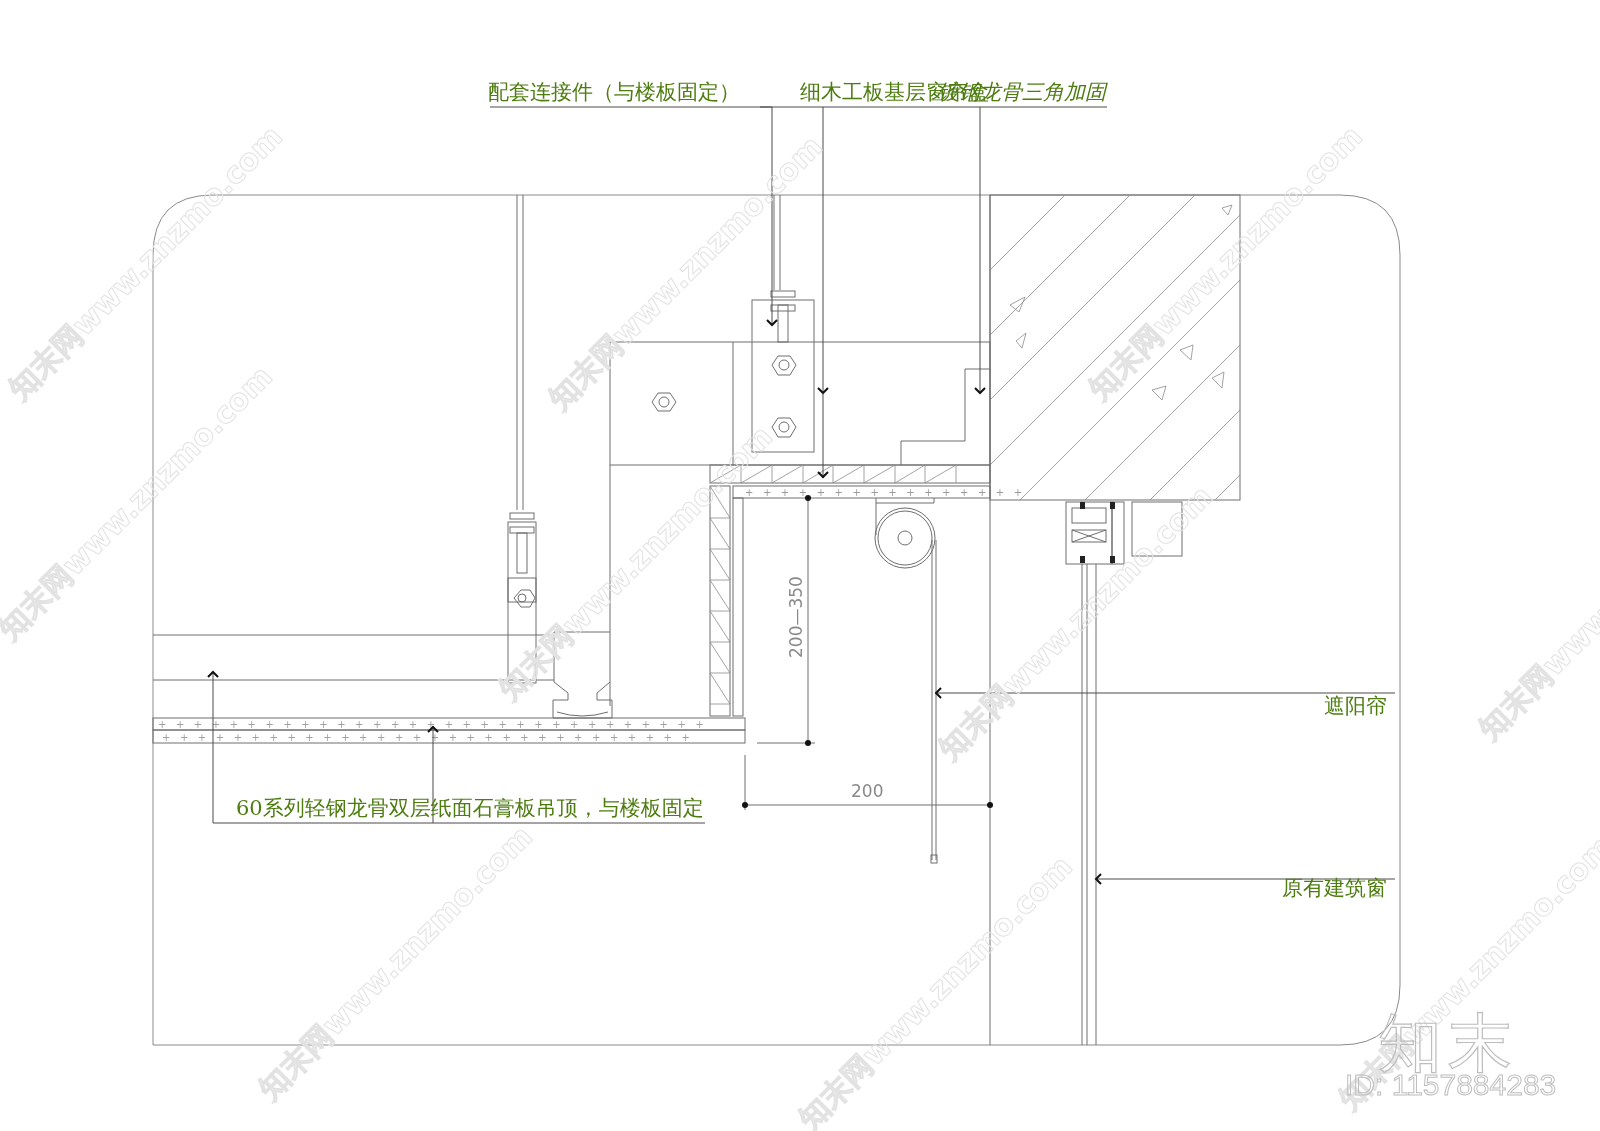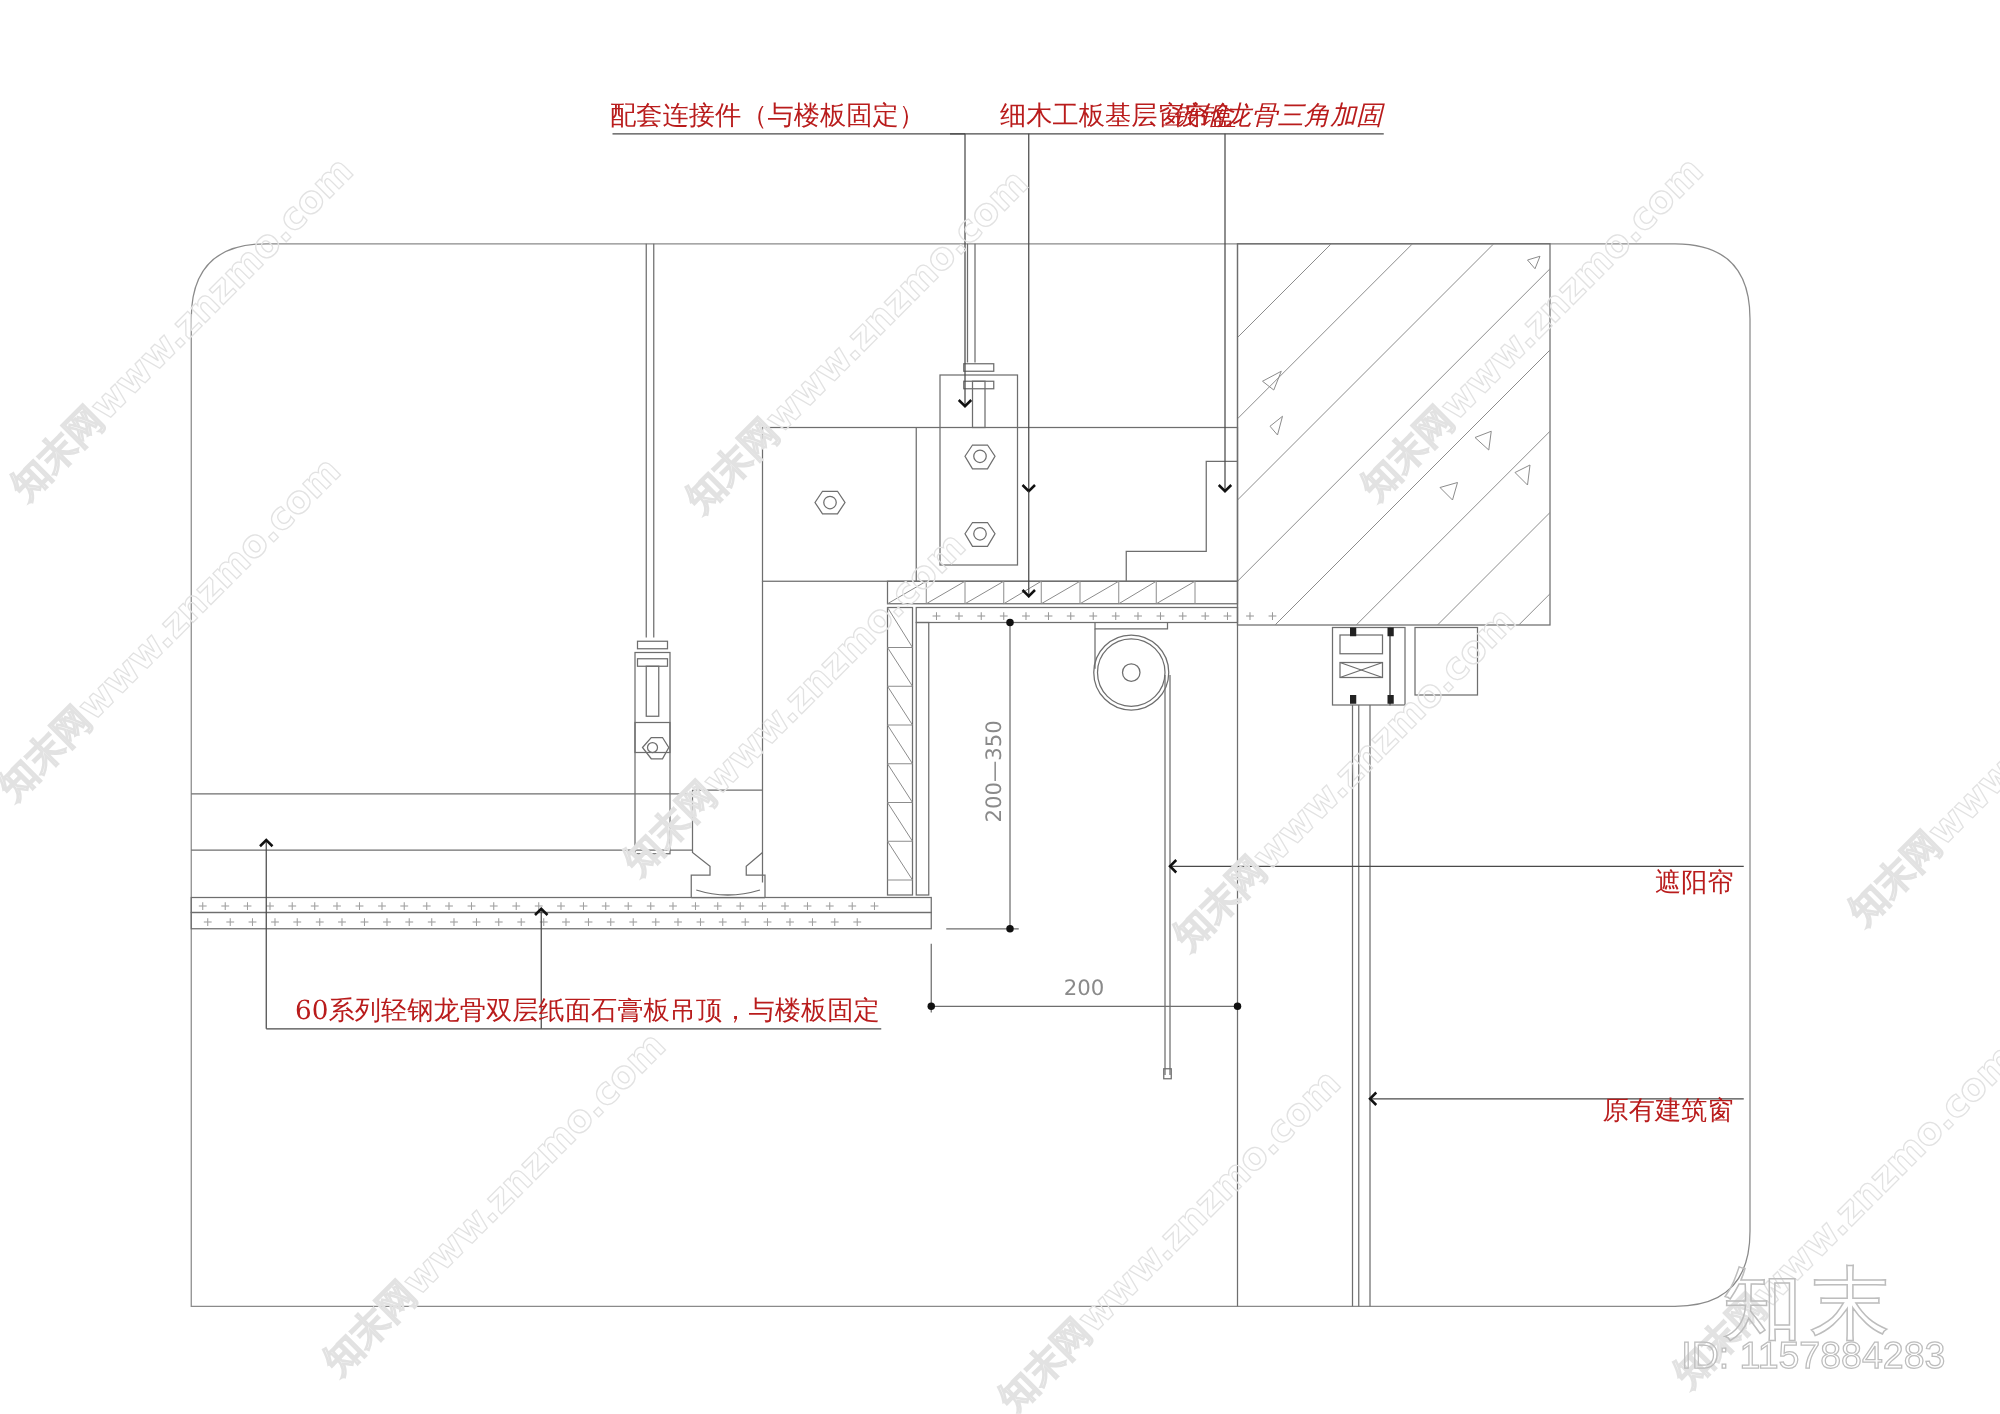--- a/index.html
+++ b/index.html
@@ -4,21 +4,21 @@
 <style>
   html, body { margin: 0; padding: 0; background: #ffffff; }
   body { width: 1600px; height: 1131px; position: relative; overflow: hidden;
          font-family: "DejaVu Serif", "Liberation Serif", serif; }
   #drawing { position: absolute; left: 0; top: 0; }
   .ln { stroke: #6e6e6e; stroke-width: 1; fill: none; }
   .ln2 { stroke: #8a8a8a; stroke-width: 1; fill: none; }
   .ldr { stroke: #4a4a4a; stroke-width: 1; fill: none; }
   .arr { stroke: #111; stroke-width: 2; fill: none; }
   .hatch { stroke: #8c8c8c; stroke-width: 0.8; fill: none; }
-  .lbl { position: absolute; font-size: 21px; color: #b91c1c; white-space: nowrap;
+  .lbl { position: absolute; font-size: 21px; color: #4d7c0f; white-space: nowrap;
          font-family: "DejaVu Serif", "Liberation Serif", serif; letter-spacing: 0px; }
   .dim { position: absolute; font-size: 17px; color: #8a8a8a; white-space: nowrap;
          font-family: "DejaVu Sans", "Liberation Sans", sans-serif; }
   .dimv { transform: rotate(-90deg); transform-origin: left top; }
   .wm { position: absolute; font-size: 30px; color: transparent; font-weight: bold;
         -webkit-text-stroke: 1px #e2e2e2; white-space: nowrap; transform: rotate(-45deg);
         transform-origin: left top; font-family: "DejaVu Sans", sans-serif; }
   .logo { position: absolute; left: 1378px; top: 1000px; font-size: 64px; color: transparent;
           -webkit-text-stroke: 1.2px #bdbdbd; font-family: "DejaVu Sans", sans-serif; letter-spacing: 6px; }
   .logo-id { position: absolute; left: 1345px; top: 1068px; font-size: 30px; color: transparent;

